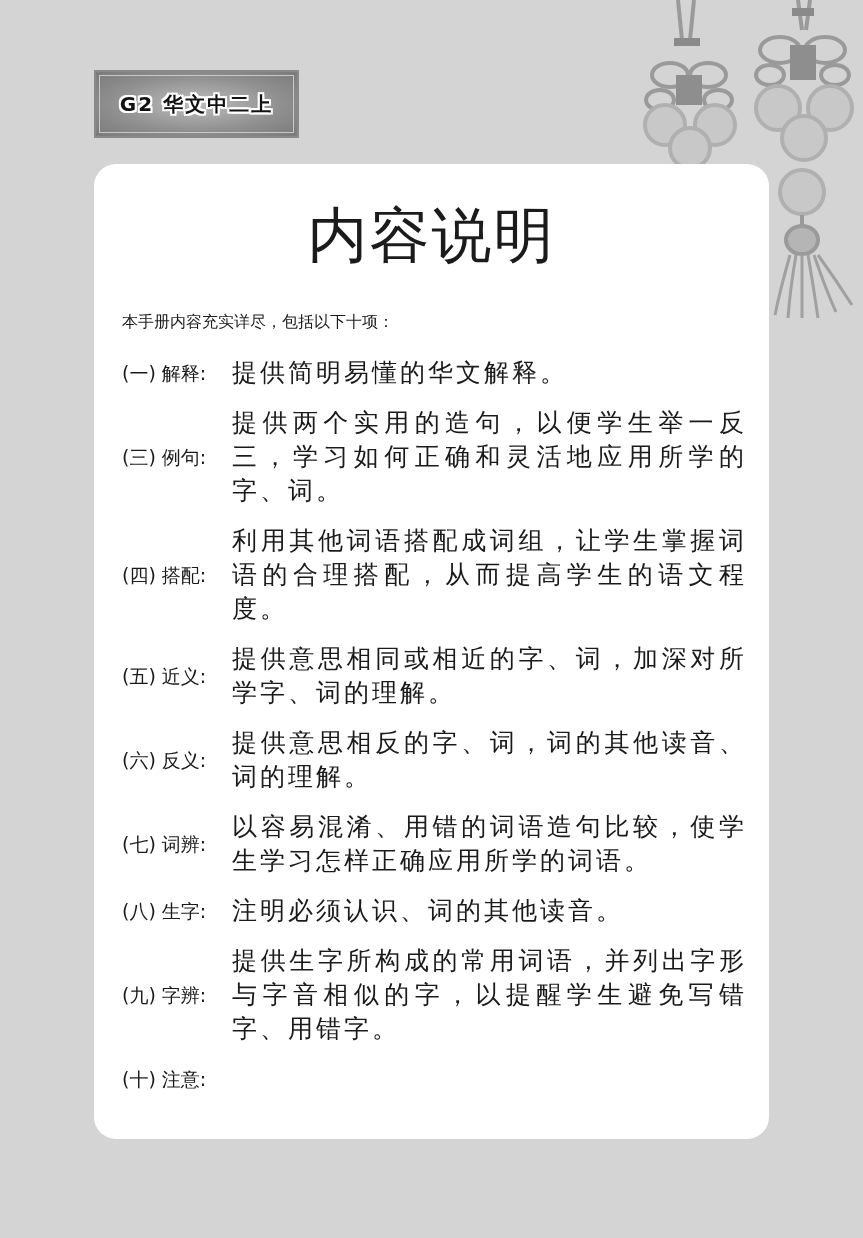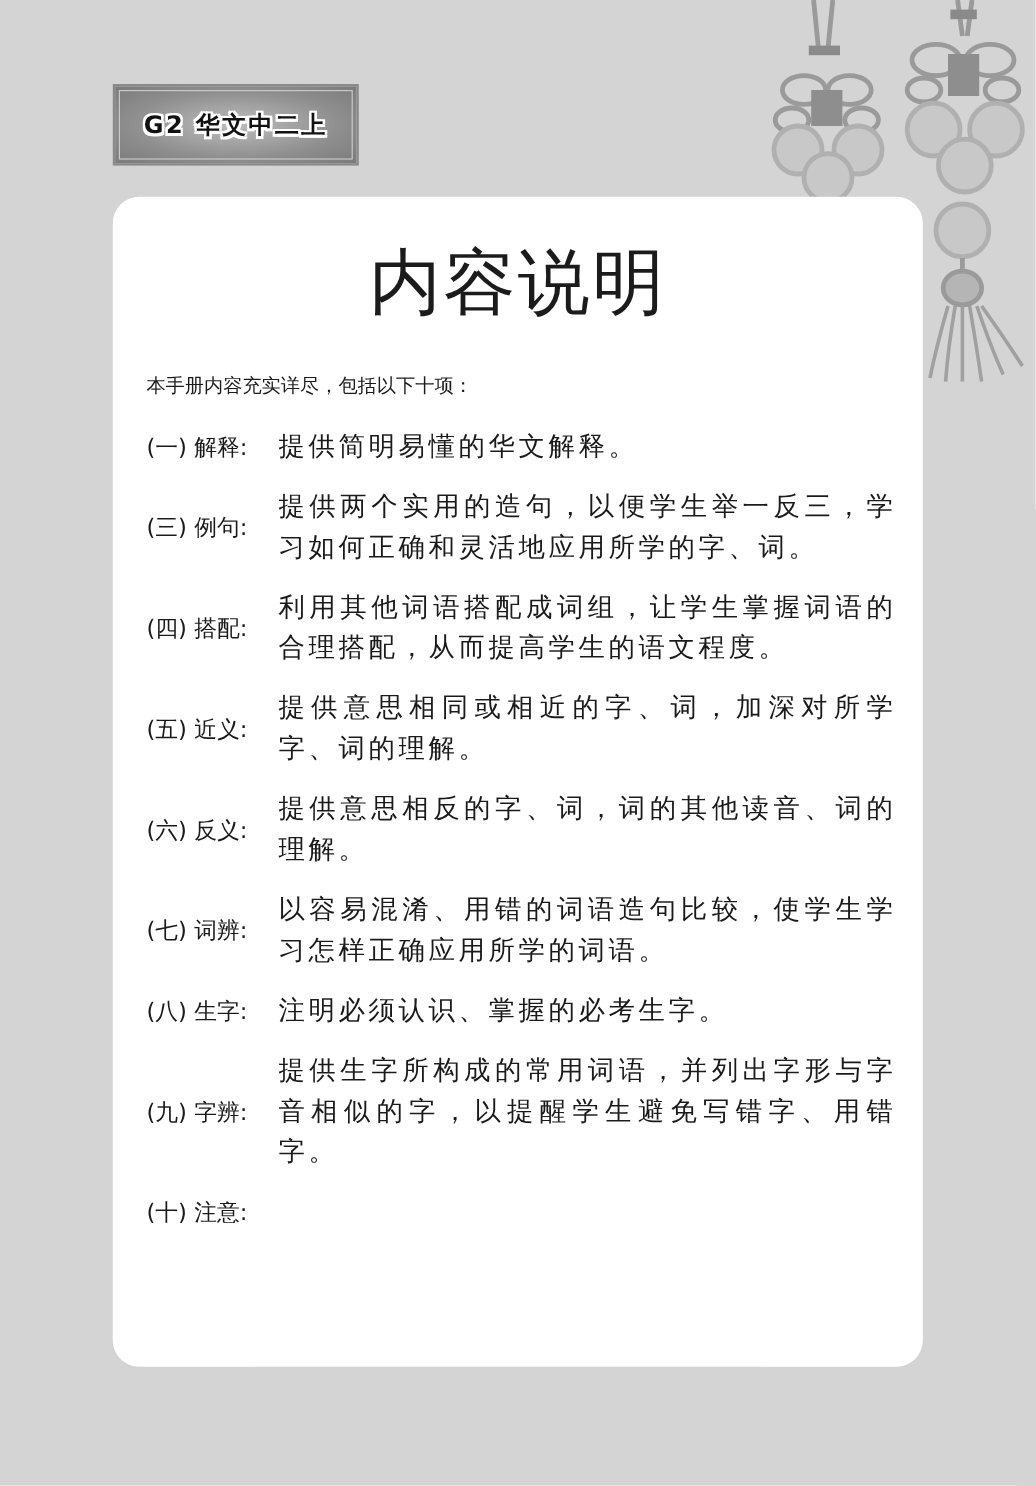--- a/index.html
+++ b/index.html
@@ -53,21 +53,21 @@
       margin-bottom: 16px;
     }
     .item-label {
       flex: 0 0 110px;
       font-size: 19px; line-height: 34px; white-space: nowrap;
       font-family: "DejaVu Sans", sans-serif;
     }
     .item-text {
       flex: 1;
       font-family: "DejaVu Serif", serif;
-      font-size: 22px; line-height: 34px; letter-spacing: 3px;
+      font-size: 25px; line-height: 34px; letter-spacing: 3px;
       text-align: justify;
     }
   </style>
 </head>
 <body>
 
 <div class="badge">
   <span class="badge-text">G2 华文中二上</span>
 </div>
 
@@ -125,21 +125,21 @@
     <div class="item">
       <span class="item-label">(六) 反义:</span>
       <span class="item-text">提供意思相反的字、词，词的其他读音、词的理解。</span>
     </div>
     <div class="item">
       <span class="item-label">(七) 词辨:</span>
       <span class="item-text">以容易混淆、用错的词语造句比较，使学生学习怎样正确应用所学的词语。</span>
     </div>
     <div class="item">
       <span class="item-label">(八) 生字:</span>
-      <span class="item-text">注明必须认识、掌握的必考生字。</span>
+      <span class="item-text">注明必须认识、词的其他读音。</span>
     </div>
     <div class="item">
       <span class="item-label">(九) 字辨:</span>
       <span class="item-text">提供生字所构成的常用词语，并列出字形与字音相似的字，以提醒学生避免写错字、用错字。</span>
     </div>
     <div class="item">
       <span class="item-label">(十) 注意:</span>
     </div>
   </div>
 </div>

